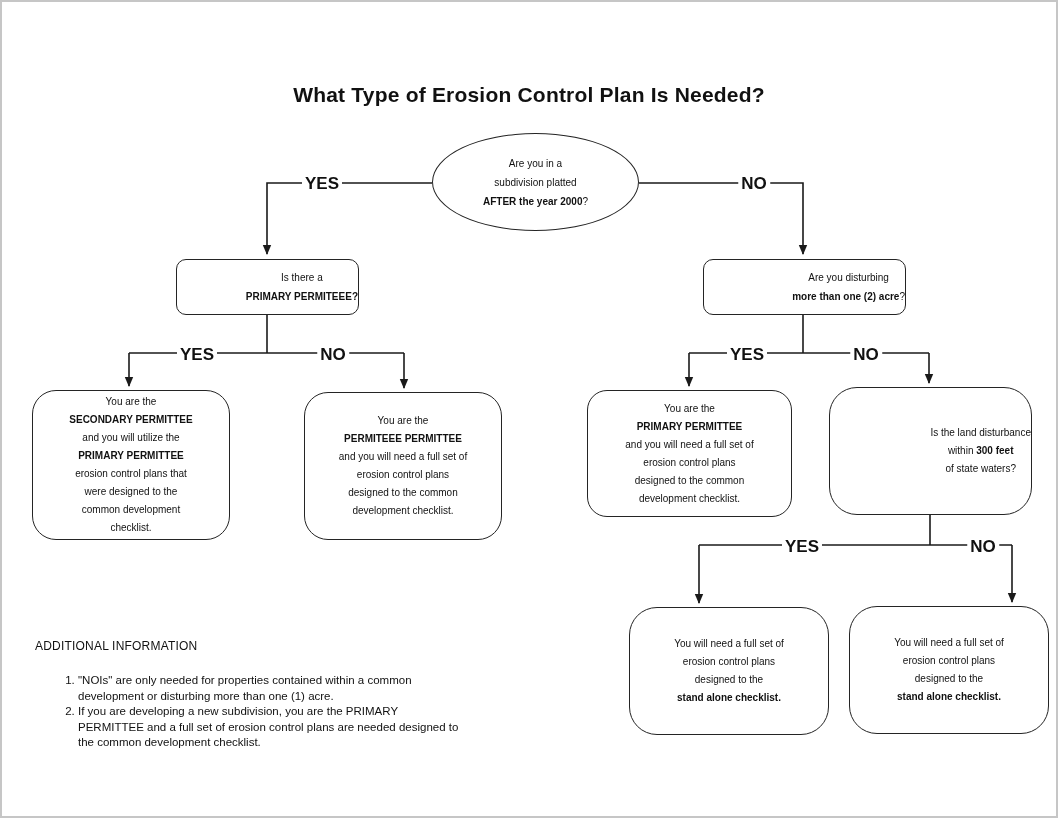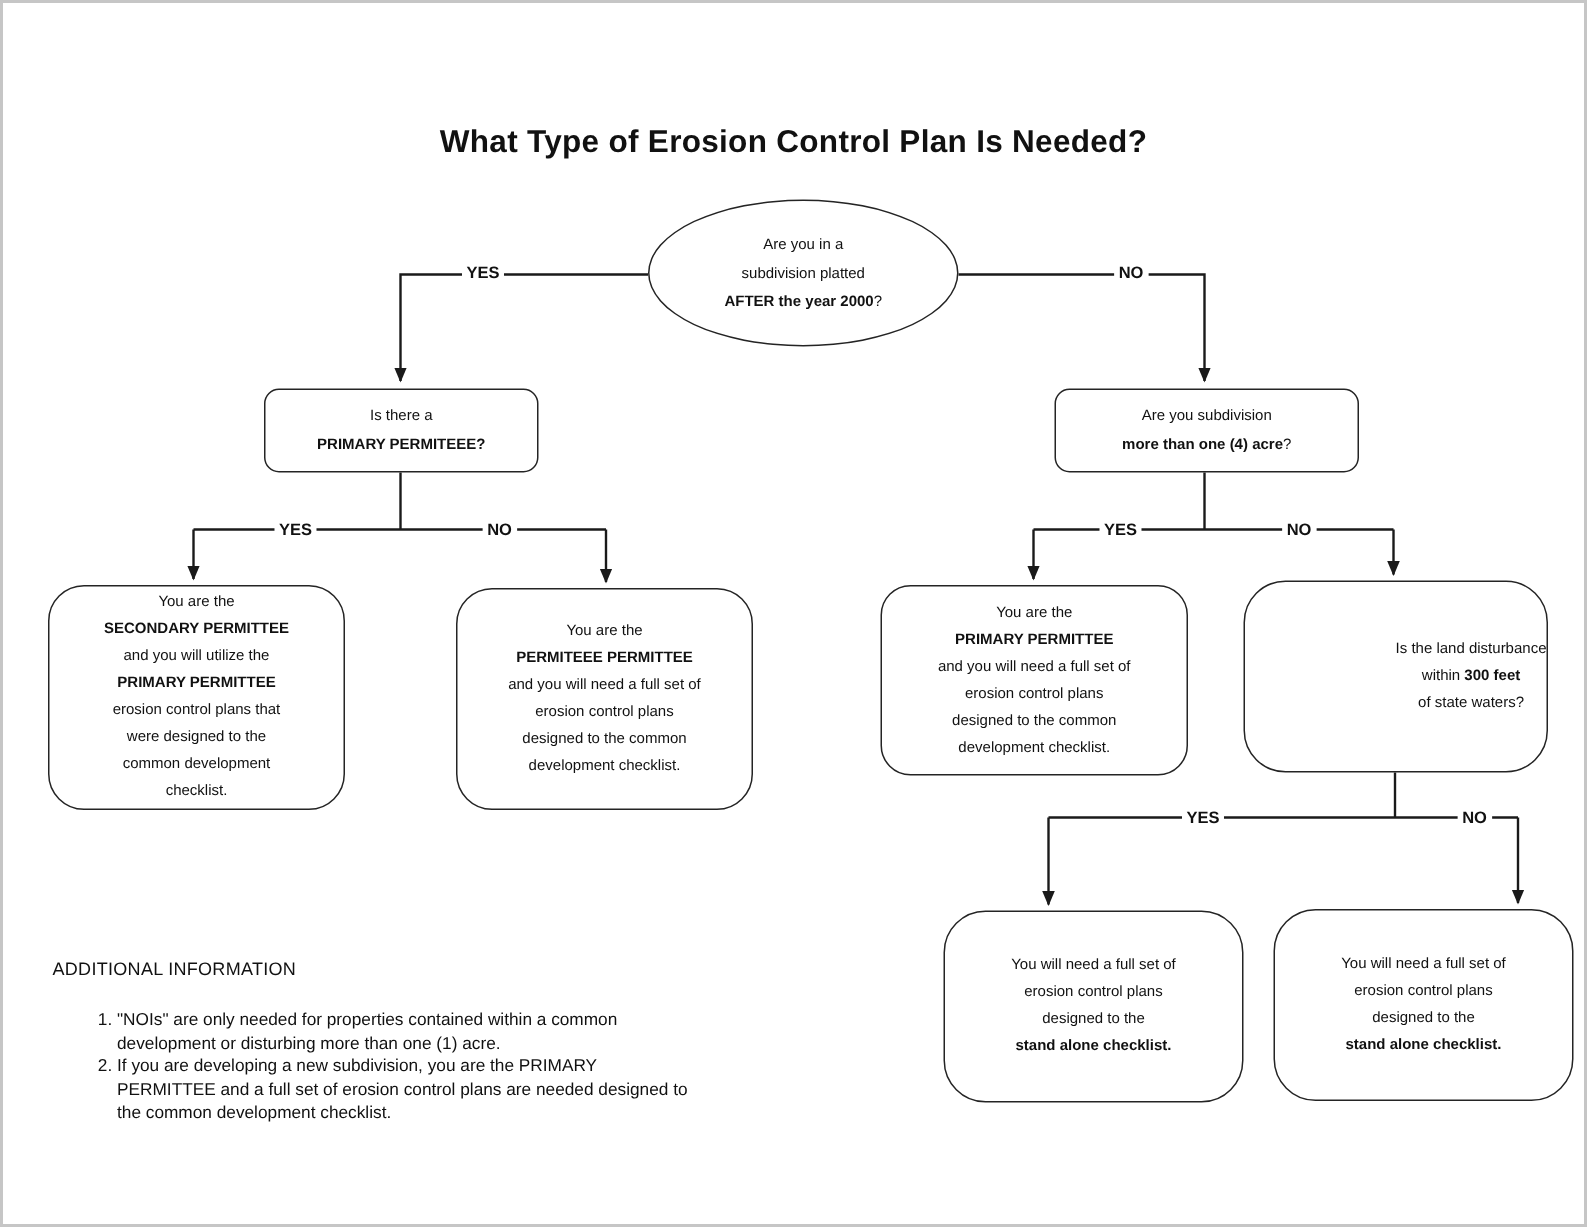--- a/index.html
+++ b/index.html
@@ -40,35 +40,35 @@
     font-size: 10px;
     line-height: 18px;
     white-space: nowrap;
   }
   .node b { font-weight: bold; }
   .ellipse {
     left: 430px; top: 131px; width: 207px; height: 98px;
     border-radius: 50%;
     line-height: 19px;
   }
-  .q-box { border-radius: 10px; line-height: 19px; }
+  .q-box { border-radius: 10px; line-height: 19px; justify-content: flex-end; }
   #node-primary-q { left: 174px; top: 257px; width: 183px; height: 56px; }
   #node-acre-q    { left: 701px; top: 257px; width: 203px; height: 56px; }
   #node-secondary { left: 30px;  top: 388px; width: 198px; height: 150px; border-radius: 24px; }
   #node-tertiary  { left: 302px; top: 390px; width: 198px; height: 148px; border-radius: 24px; }
   #node-primary-a { left: 585px; top: 388px; width: 205px; height: 127px; border-radius: 20px; }
   #node-water-q   { left: 827px; top: 385px; width: 203px; height: 128px; border-radius: 28px; justify-content: flex-end; }
   #node-standalone-yes { left: 627px; top: 605px; width: 200px; height: 128px; border-radius: 28px; }
   #node-standalone-no  { left: 847px; top: 604px; width: 200px; height: 128px; border-radius: 28px; }
   .branch-label {
     position: absolute;
     transform: translate(-50%, -50%);
     background: #ffffff;
     padding: 0 3px;
-    font-size: 11px;
+    font-size: 17px;
     font-weight: bold;
     line-height: 17px;
   }
   #label-root-yes  { left: 320px; top: 181px; }
   #label-root-no   { left: 752px; top: 181px; }
   #label-left-yes  { left: 195px; top: 352px; }
   #label-left-no   { left: 331px; top: 352px; }
   #label-right-yes { left: 745px; top: 352px; }
   #label-right-no  { left: 864px; top: 352px; }
   #label-water-yes { left: 800px; top: 544px; }
@@ -126,21 +126,21 @@
 
   <div class="node ellipse" id="node-root">
     <div><span>Are you in a</span><br><span>subdivision platted</span><br><b>AFTER the year 2000</b><span>?</span></div>
   </div>
 
   <div class="node q-box" id="node-primary-q">
     <div><span>Is there a</span><br><b>PRIMARY PERMITEEE?</b></div>
   </div>
 
   <div class="node q-box" id="node-acre-q">
-    <div><span>Are you subdivision</span><br><b>more than one (4) acre</b><span>?</span></div>
+    <div><span>Are you disturbing</span><br><b>more than one (2) acre</b><span>?</span></div>
   </div>
 
   <div class="node" id="node-secondary">
     <div><span>You are the</span><br><b>SECONDARY PERMITTEE</b><br><span>and you will utilize the</span><br><b>PRIMARY PERMITTEE</b><br><span>erosion control plans that</span><br><span>were designed to the</span><br><span>common development</span><br><span>checklist.</span></div>
   </div>
 
   <div class="node" id="node-tertiary">
     <div><span>You are the</span><br><b>PERMITEEE PERMITTEE</b><br><span>and you will need a full set of</span><br><span>erosion control plans</span><br><span>designed to the common</span><br><span>development checklist.</span></div>
   </div>
 

